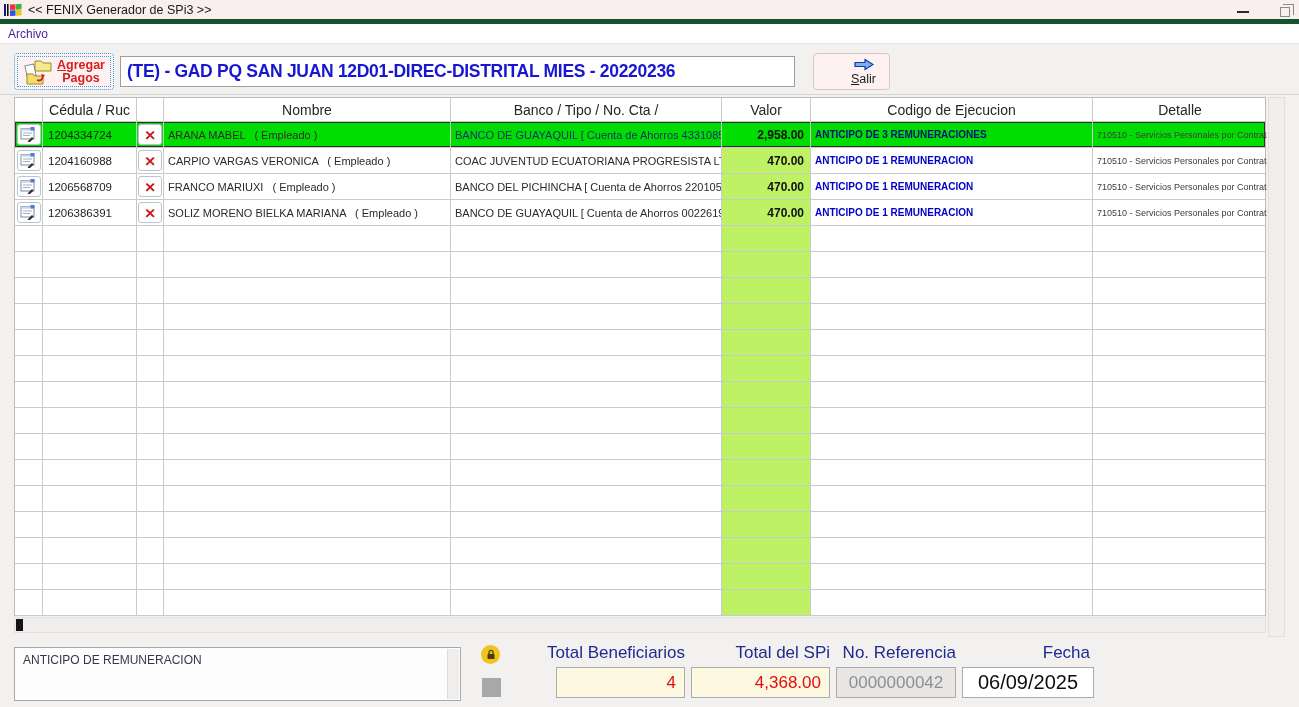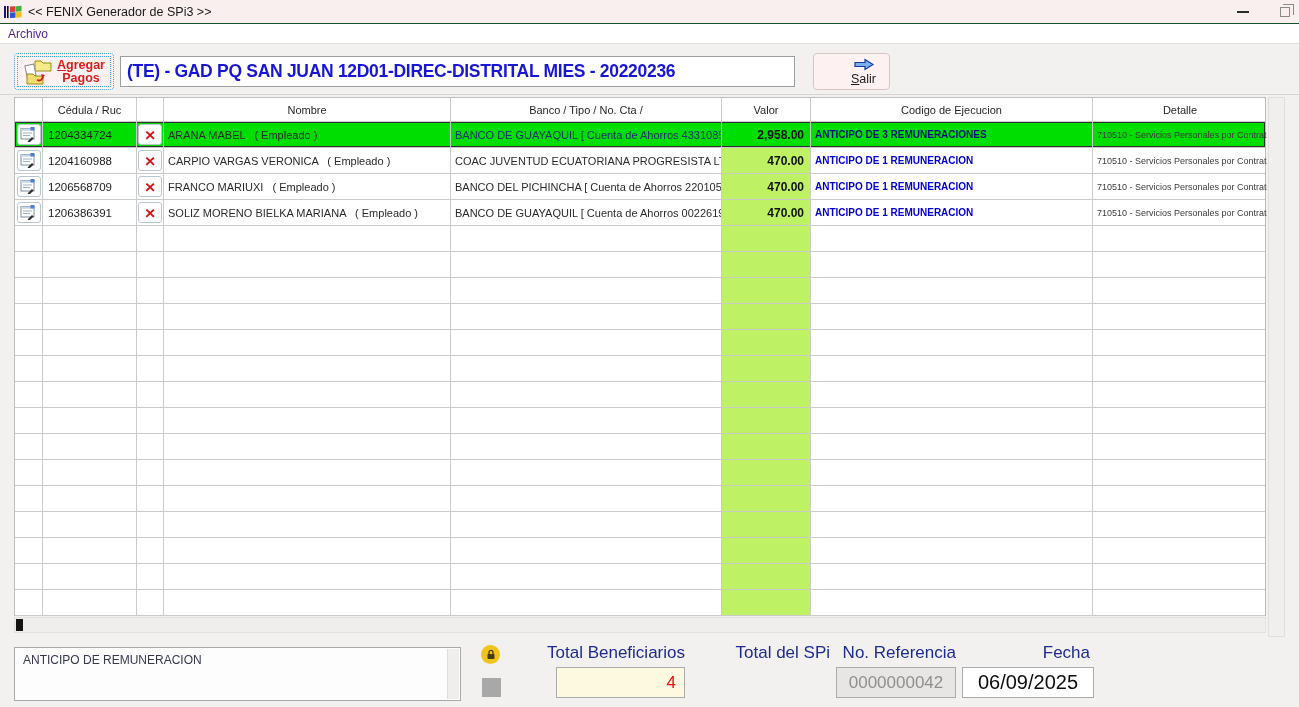--- a/index.html
+++ b/index.html
@@ -2,21 +2,21 @@
 <html><head>
 <meta charset="utf-8">
 <style>
   * { box-sizing: border-box; margin: 0; padding: 0; }
   html,body { width:1299px; height:707px; overflow:hidden; }
   body { font-family: "Liberation Sans", sans-serif; background:#f3f1f0; }
   #app { position:relative; width:1299px; height:707px; background:#f3f1f0; }
 
   
   .titlebar { position:absolute; left:0; top:0; width:1299px; height:24px;
-    background:#f8efee; display:flex; align-items:center; border-bottom:1px solid #14532d;}
+    background:#f8efee; display:flex; align-items:center; border-bottom:5px solid #14532d;}
   .app-icon { margin-left:4px; width:18px; height:16px; }
   .title-text { margin-left:6px; font-size:12.5px; color:#1a1a1a; }
   .win-btn { position:absolute; top:0; width:34px; height:24px; display:flex; align-items:center; justify-content:center; }
   .min-glyph { width:12px; height:2px; background:#2b2b2b; }
   .restore-glyph { width:10px; height:10px; border:1px solid #8a8a8a; position:relative; background:#f8efee;}
   .restore-glyph::before { content:""; position:absolute; left:2px; top:-4px; width:10px; height:10px; border:1px solid #8a8a8a; border-bottom:none; border-left:none;}
 
   
   .menubar { position:absolute; left:0; top:24px; width:1299px; height:20px; background:#ffffff; border-bottom:1px solid #e5e3e2; display:flex; align-items:center; }
   .menu-item { padding:0 8px; font-size:12px; color:#4c1d95; }
@@ -33,21 +33,21 @@
     padding:0 6px; font-family:"Liberation Sans", sans-serif; }
   .btn-salir { position:absolute; left:813px; top:9px; width:77px; height:37px; flex-direction:column; gap:1px;padding-left:24px;}
   .btn-salir .salir-label { color:#1c1c1c; font-size:12.5px; }
 
   
   .table { position:absolute; left:14px; top:97px; width:1252px; border:1px solid #bcbcbc; border-bottom:none; background:#ffffff; }
   .trow { display:grid; grid-template-columns:28px 94px 27px 287px 271px 89px 282px 174px; height:26px; border-bottom:1px solid #cacaca; position:relative; background:#ffffff;}
   .trow.header { height:24px; }
   .trow > div { border-right:1px solid #cacaca; overflow:hidden; display:flex; align-items:center; }
   .trow > div:last-child { border-right:none; }
-  .hcell { justify-content:center; font-size:11px; color:#262626; }
+  .hcell { justify-content:center; font-size:14px; color:#262626; }
   .cell-cedula { padding-left:5px; font-size:11.5px; color:#1c1c1c; }
   .cell-nombre, .cell-banco { padding-left:4px; font-size:11px; color:#2a2a2a; white-space:pre; }
   .cell-valor { justify-content:flex-end; padding-right:6px; font-size:12px; font-weight:bold; color:#111; background:#bef264; }
   .cell-detalle { padding-left:4px; font-size:10px; font-weight:bold; color:#0000cc; white-space:pre;}
   .cell-codigo { padding-left:4px; font-size:9px; color:#3c3c3c; white-space:pre;}
   .trow.selected { background:#00dd00; box-shadow:inset 0 0 0 1px #2f2f2f; }
   .trow.selected > div { background:transparent; }
   .trow.selected .cell-valor { background:transparent; }
   .trow.selected .cell-banco { color:#17306e; }
   .trow.selected .cell-detalle { color:#00127a; }
@@ -409,20 +409,21 @@
       <rect x="1.5" y="5" width="7" height="5" rx="0.8" fill="#4a3c10"></rect>
       <path d="M3 5 V3.4 a2 2 0 0 1 4 0 V5" fill="none" stroke="#4a3c10" stroke-width="1.3"></path>
     </svg>
   </div>
   <div class="gray-square"></div>
 
   <div class="f-label" style="left:480px; width:205px;">Total Beneficiarios</div>
   <div class="f-field field-yellow" style="left:556px; width:129px;">4</div>
 
   <div class="f-label" style="left:700px; width:130px;">Total del SPi</div>
+  <div class="f-field field-yellow" style="left:691px; width:139px;">4,368.00</div>
 
   <div class="f-label" style="left:826px; width:130px;">No. Referencia</div>
   <div class="f-field field-gray" style="left:836px; width:120px;">0000000042</div>
 
   <div class="f-label" style="left:965px; width:125px;">Fecha</div>
   <div class="f-field field-white" style="left:962px; width:132px;">06/09/2025</div>
 
 
 </div>
 

